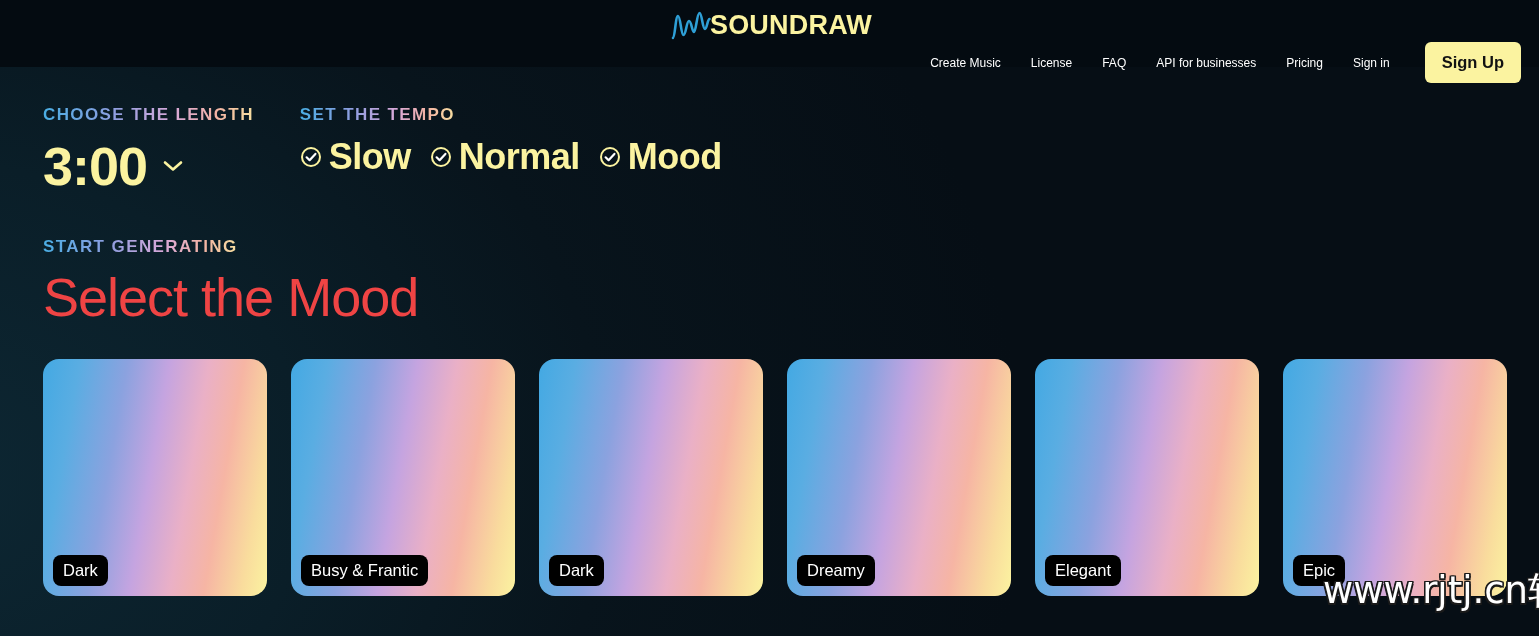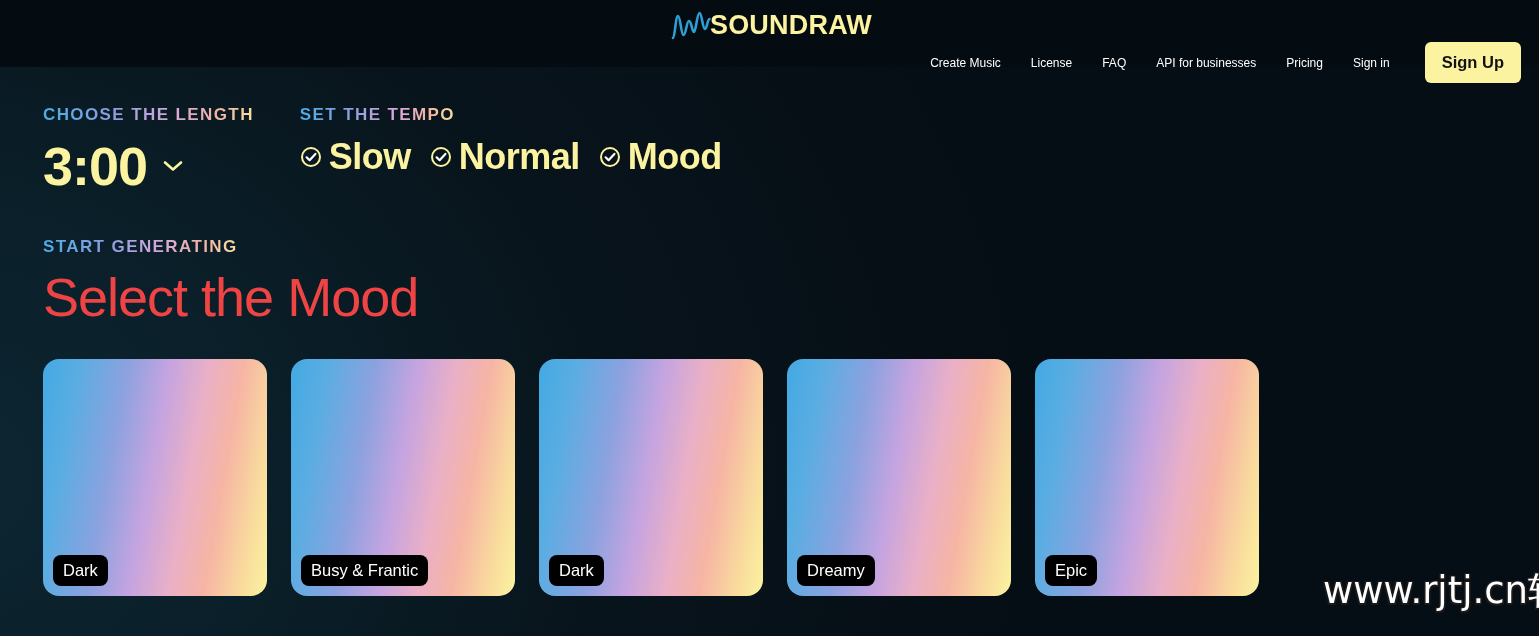--- a/index.html
+++ b/index.html
@@ -271,19 +271,22 @@
       <div class="mood-card">
         <span class="mood-chip">Busy &amp; Frantic</span>
       </div>
       <div class="mood-card">
         <span class="mood-chip">Dark</span>
       </div>
       <div class="mood-card">
         <span class="mood-chip">Dreamy</span>
       </div>
       <div class="mood-card">
+        <span class="mood-chip">Elegant</span>
+      </div>
+      <div class="mood-card">
         <span class="mood-chip">Epic</span>
       </div>
     </div>
   </div>
 </div>
 
 <div class="watermark">www.rjtj.cn软荐网</div>
 
 </body></html>

